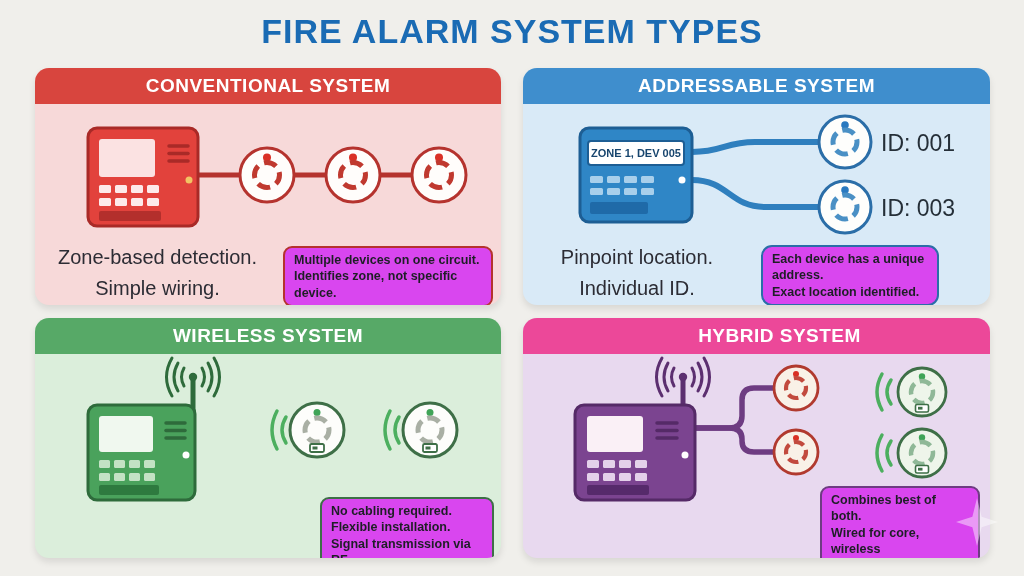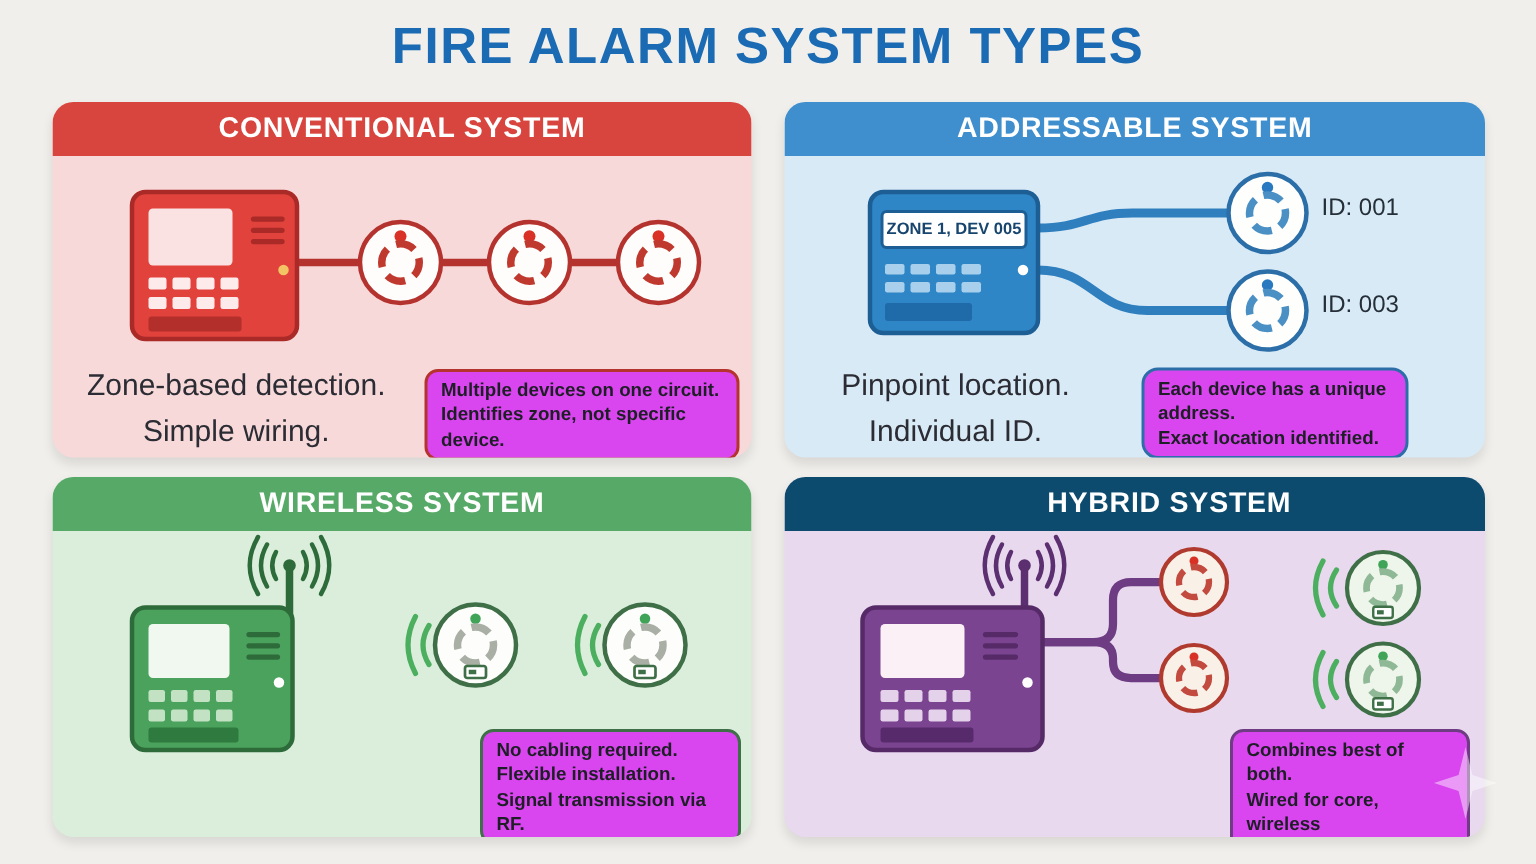--- a/index.html
+++ b/index.html
@@ -25,42 +25,42 @@
   }
   .card svg.diagram { position:absolute; left:0; top:0; }
 
   #card-conventional { left:35px;  top:68px;  width:466px; height:237px; background:#f7d9d9; }
   #card-conventional .card-header { background:#d8453e; }
   #card-addressable  { left:523px; top:68px;  width:467px; height:237px; background:#d9eaf7; }
   #card-addressable  .card-header { background:#3f8ecd; }
   #card-wireless     { left:35px;  top:318px; width:466px; height:240px; background:#dbeedb; }
   #card-wireless     .card-header { background:#57a967; }
   #card-hybrid       { left:523px; top:318px; width:467px; height:240px; background:#e8d9ef; }
-  #card-hybrid       .card-header { background:#0c4a6e;padding-left:46px; }
+  #card-hybrid       .card-header { background:#ec4899;padding-left:46px; }
 
   .caption {
     position:absolute; text-align:center; color:#2c2c34;
     font-size:20px; line-height:31px;
   }
   .callout {
     position:absolute; background:#d946ef; border-radius:9px;
     padding:4px 9px; font-size:12.5px; font-weight:bold;
     color:#1e1e26; line-height:1.3;
   }
   .callout.red    { border:2px solid #b5332e; }
   .callout.blue   { border:2px solid #2b6ea8; border-radius:11px; }
-  .callout.green  { border:2px solid #3e6f47; }
+  .callout.green  { border:2px solid #3e6f47;margin-top:11px; }
   .callout.purple { border:2px solid #6e3c82; }
 
   .panel-display-label {
     position:absolute; display:flex; align-items:center; justify-content:center;
     font-size:11px; font-weight:bold; color:#17456e;
   }
   .device-id-label {
-    position:absolute; font-size:16px; color:#252f38; width:110px;
+    position:absolute; font-size:23px; color:#252f38; width:110px;
   }
   .sparkle {
     position:absolute; left:956px; top:498px; width:42px; height:48px;
     background:#ffffff; opacity:.45;
     clip-path:polygon(50% 0, 61% 39%, 100% 50%, 61% 61%, 50% 100%, 39% 61%, 0 50%, 39% 39%);
   }
 </style>
 </head>
 <body>
 

